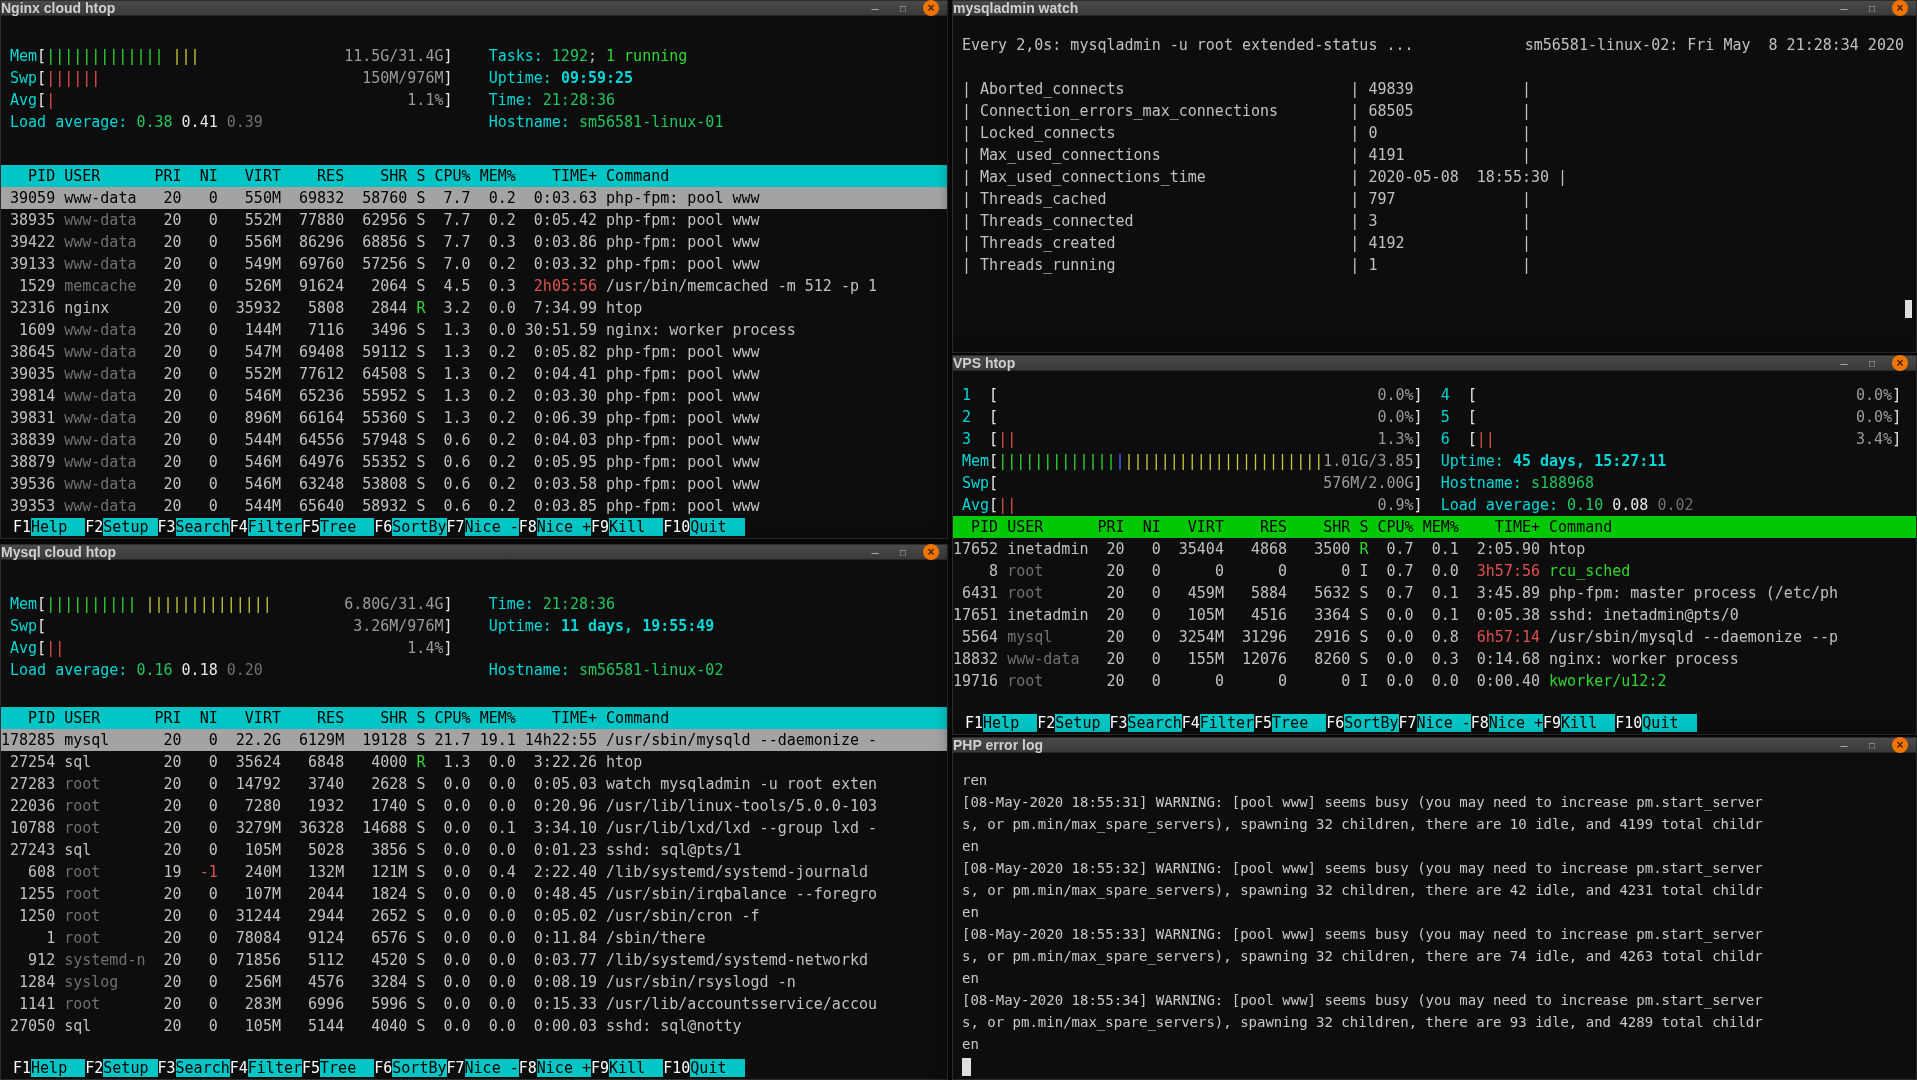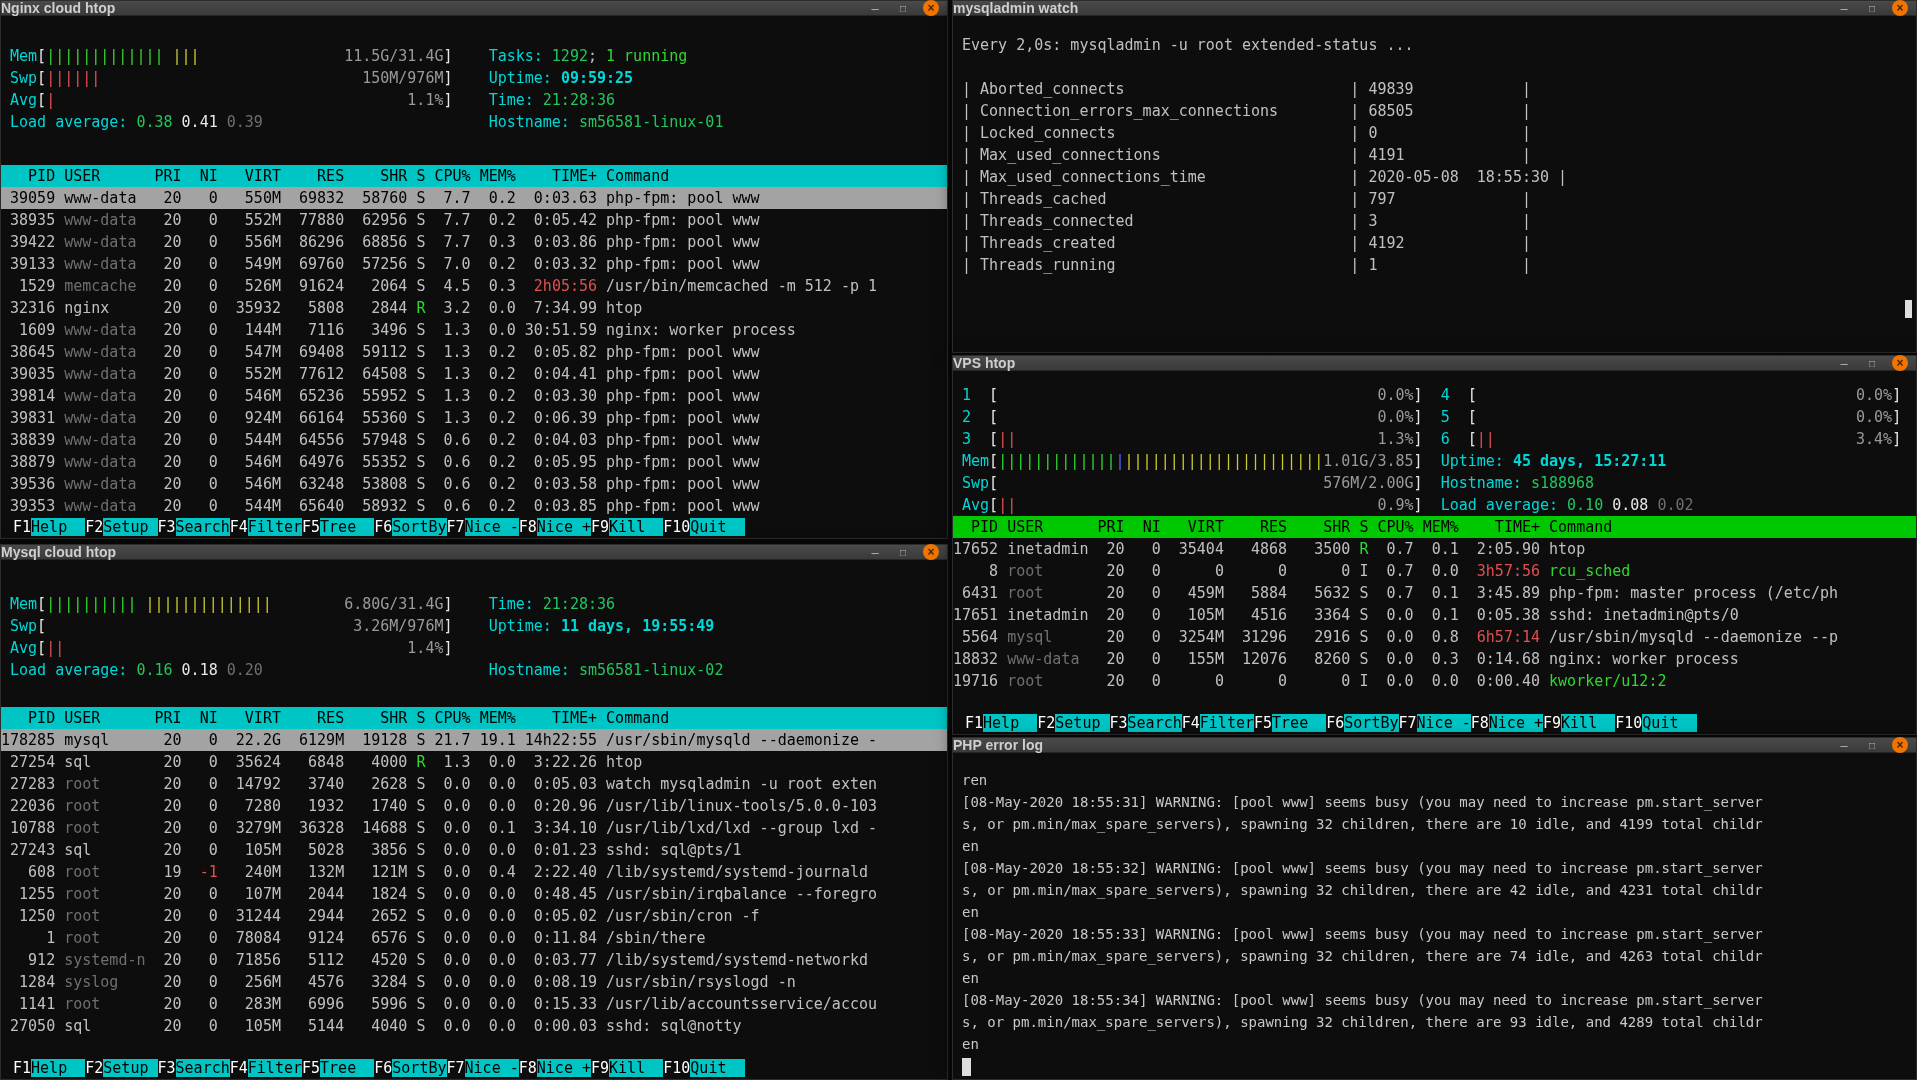--- a/index.html
+++ b/index.html
@@ -103,21 +103,21 @@
         <div class="prow selected"><span> 39059 </span><span>www-data  </span><span> 20 </span><span>  0 </span><span>  550M </span><span> 69832 </span><span> 58760 </span><span>S </span><span> 7.7 </span><span> 0.2 </span><span> 0:03.63 </span><span>php-fpm: pool www</span></div>
         <div class="prow"><span> 38935 </span><span class="c-dim">www-data  </span><span> 20 </span><span>  0 </span><span>  552M </span><span> 77880 </span><span> 62956 </span><span>S </span><span> 7.7 </span><span> 0.2 </span><span> 0:05.42 </span><span>php-fpm: pool www</span></div>
         <div class="prow"><span> 39422 </span><span class="c-dim">www-data  </span><span> 20 </span><span>  0 </span><span>  556M </span><span> 86296 </span><span> 68856 </span><span>S </span><span> 7.7 </span><span> 0.3 </span><span> 0:03.86 </span><span>php-fpm: pool www</span></div>
         <div class="prow"><span> 39133 </span><span class="c-dim">www-data  </span><span> 20 </span><span>  0 </span><span>  549M </span><span> 69760 </span><span> 57256 </span><span>S </span><span> 7.0 </span><span> 0.2 </span><span> 0:03.32 </span><span>php-fpm: pool www</span></div>
         <div class="prow"><span>  1529 </span><span class="c-dim">memcache  </span><span> 20 </span><span>  0 </span><span>  526M </span><span> 91624 </span><span>  2064 </span><span>S </span><span> 4.5 </span><span> 0.3 </span><span class="c-red"> 2h05:56 </span><span>/usr/bin/memcached -m 512 -p 1</span></div>
         <div class="prow"><span> 32316 </span><span>nginx     </span><span> 20 </span><span>  0 </span><span> 35932 </span><span>  5808 </span><span>  2844 </span><span class="c-green">R </span><span> 3.2 </span><span> 0.0 </span><span> 7:34.99 </span><span>htop</span></div>
         <div class="prow"><span>  1609 </span><span class="c-dim">www-data  </span><span> 20 </span><span>  0 </span><span>  144M </span><span>  7116 </span><span>  3496 </span><span>S </span><span> 1.3 </span><span> 0.0 </span><span>30:51.59 </span><span>nginx: worker process</span></div>
         <div class="prow"><span> 38645 </span><span class="c-dim">www-data  </span><span> 20 </span><span>  0 </span><span>  547M </span><span> 69408 </span><span> 59112 </span><span>S </span><span> 1.3 </span><span> 0.2 </span><span> 0:05.82 </span><span>php-fpm: pool www</span></div>
         <div class="prow"><span> 39035 </span><span class="c-dim">www-data  </span><span> 20 </span><span>  0 </span><span>  552M </span><span> 77612 </span><span> 64508 </span><span>S </span><span> 1.3 </span><span> 0.2 </span><span> 0:04.41 </span><span>php-fpm: pool www</span></div>
         <div class="prow"><span> 39814 </span><span class="c-dim">www-data  </span><span> 20 </span><span>  0 </span><span>  546M </span><span> 65236 </span><span> 55952 </span><span>S </span><span> 1.3 </span><span> 0.2 </span><span> 0:03.30 </span><span>php-fpm: pool www</span></div>
-        <div class="prow"><span> 39831 </span><span class="c-dim">www-data  </span><span> 20 </span><span>  0 </span><span>  924M </span><span> 66164 </span><span> 55360 </span><span>S </span><span> 1.3 </span><span> 0.2 </span><span> 0:06.39 </span><span>php-fpm: pool www</span></div>
+        <div class="prow"><span> 39831 </span><span class="c-dim">www-data  </span><span> 20 </span><span>  0 </span><span>  896M </span><span> 66164 </span><span> 55360 </span><span>S </span><span> 1.3 </span><span> 0.2 </span><span> 0:06.39 </span><span>php-fpm: pool www</span></div>
         <div class="prow"><span> 38839 </span><span class="c-dim">www-data  </span><span> 20 </span><span>  0 </span><span>  544M </span><span> 64556 </span><span> 57948 </span><span>S </span><span> 0.6 </span><span> 0.2 </span><span> 0:04.03 </span><span>php-fpm: pool www</span></div>
         <div class="prow"><span> 38879 </span><span class="c-dim">www-data  </span><span> 20 </span><span>  0 </span><span>  546M </span><span> 64976 </span><span> 55352 </span><span>S </span><span> 0.6 </span><span> 0.2 </span><span> 0:05.95 </span><span>php-fpm: pool www</span></div>
         <div class="prow"><span> 39536 </span><span class="c-dim">www-data  </span><span> 20 </span><span>  0 </span><span>  546M </span><span> 63248 </span><span> 53808 </span><span>S </span><span> 0.6 </span><span> 0.2 </span><span> 0:03.58 </span><span>php-fpm: pool www</span></div>
         <div class="prow"><span> 39353 </span><span class="c-dim">www-data  </span><span> 20 </span><span>  0 </span><span>  544M </span><span> 65640 </span><span> 58932 </span><span>S </span><span> 0.6 </span><span> 0.2 </span><span> 0:03.85 </span><span>php-fpm: pool www</span></div>
       </div>
       <div class="fkeys"><span class="fkey"><span class="fkey-key">F1</span><span class="fkey-label">Help  </span></span><span class="fkey"><span class="fkey-key">F2</span><span class="fkey-label">Setup </span></span><span class="fkey"><span class="fkey-key">F3</span><span class="fkey-label">Search</span></span><span class="fkey"><span class="fkey-key">F4</span><span class="fkey-label">Filter</span></span><span class="fkey"><span class="fkey-key">F5</span><span class="fkey-label">Tree  </span></span><span class="fkey"><span class="fkey-key">F6</span><span class="fkey-label">SortBy</span></span><span class="fkey"><span class="fkey-key">F7</span><span class="fkey-label">Nice -</span></span><span class="fkey"><span class="fkey-key">F8</span><span class="fkey-label">Nice +</span></span><span class="fkey"><span class="fkey-key">F9</span><span class="fkey-label">Kill  </span></span><span class="fkey"><span class="fkey-key">F10</span><span class="fkey-label">Quit  </span></span></div>
     </div>
 </div>
 
 <div class="window" style="left:0;top:544px;width:948px;height:536px">
@@ -161,21 +161,21 @@
 <div class="window" style="left:952px;top:0;width:965px;height:353px">
   <div class="titlebar">
     <span class="title">mysqladmin watch</span>
     <span class="winbtns">
       <span class="btn min">–</span>
       <span class="btn max">□</span>
       <span class="btn close">×</span>
     </span>
   </div>
   <div class="content content-watch">
-      <div class="wline watch-head"><span class="c-t">Every 2,0s: mysqladmin -u root extended-status ...</span></div>
+      <div class="wline watch-head"><span class="c-t">Every 2,0s: mysqladmin -u root extended-status ...</span><span class="c-t wright">sm56581-linux-02: Fri May  8 21:28:34 2020</span></div>
       <div class="wblank"></div>
       <div class="wline"><span class="c-t">| Aborted_connects                         | 49839            |</span></div>
       <div class="wline"><span class="c-t">| Connection_errors_max_connections        | 68505            |</span></div>
       <div class="wline"><span class="c-t">| Locked_connects                          | 0                |</span></div>
       <div class="wline"><span class="c-t">| Max_used_connections                     | 4191             |</span></div>
       <div class="wline"><span class="c-t">| Max_used_connections_time                | 2020-05-08  18:55:30 |</span></div>
       <div class="wline"><span class="c-t">| Threads_cached                           | 797              |</span></div>
       <div class="wline"><span class="c-t">| Threads_connected                        | 3                |</span></div>
       <div class="wline"><span class="c-t">| Threads_created                          | 4192             |</span></div>
       <div class="wline"><span class="c-t">| Threads_running                          | 1                |</span></div>

